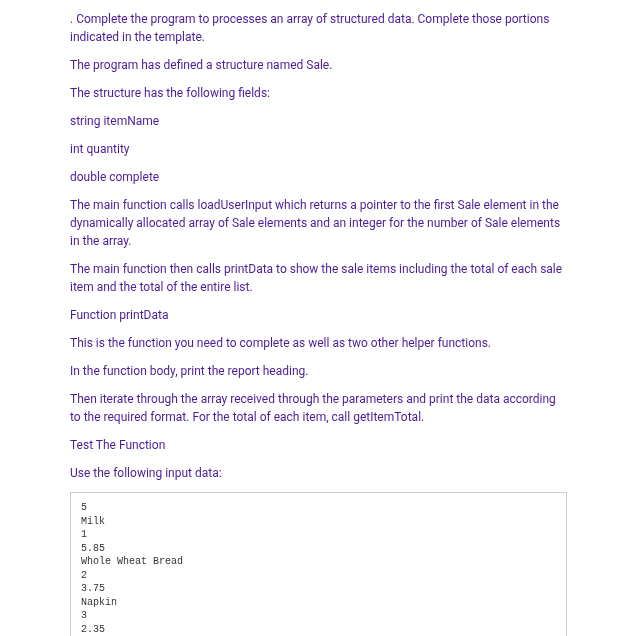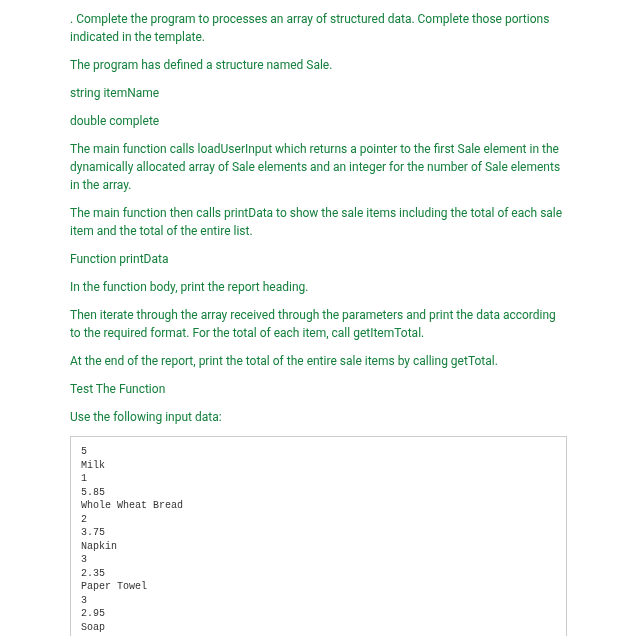--- a/index.html
+++ b/index.html
@@ -11,21 +11,21 @@
   }
   .page {
     width: 637px;
     box-sizing: border-box;
     padding: 0 70px 20px 70px;
   }
   p {
     font-size: 12px;
     line-height: 1.5;
     margin: 10px 0;
-    color: #15803d;
+    color: #4c1d95;
   }
   pre.codeblock {
     border: 1px solid #ccc;
     padding: 8px 10px;
     font-family: "Courier New", Courier, monospace;
     font-size: 10px;
     line-height: 1.35;
     color: #333;
     background: #fff;
     white-space: pre;
@@ -35,38 +35,40 @@
 </style>
 </head>
 <body>
 
 <div class="page">
 
   <p>. Complete the program to processes an array of structured data. Complete those portions indicated in the template.</p>
 
   <p>The program has defined a structure named Sale.</p>
 
+  <p>The structure has the following fields:</p>
 
   <p>string itemName</p>
 
+  <p>int quantity</p>
 
   <p>double complete</p>
 
   <p>The main function calls loadUserInput which returns a pointer to the first Sale element in the dynamically allocated array of Sale elements and an integer for the number of Sale elements in the array.</p>
 
   <p>The main function then calls printData to show the sale items including the total of each sale item and the total of the entire list.</p>
 
   <p>Function printData</p>
 
+  <p>This is the function you need to complete as well as two other helper functions.</p>
 
   <p>In the function body, print the report heading.</p>
 
   <p>Then iterate through the array received through the parameters and print the data according to the required format. For the total of each item, call getItemTotal.</p>
 
-  <p>At the end of the report, print the total of the entire sale items by calling getTotal.</p>
 
   <p>Test The Function</p>
 
   <p>Use the following input data:</p>
 
   <pre class="codeblock">5
 Milk
 1
 5.85
 Whole Wheat Bread

